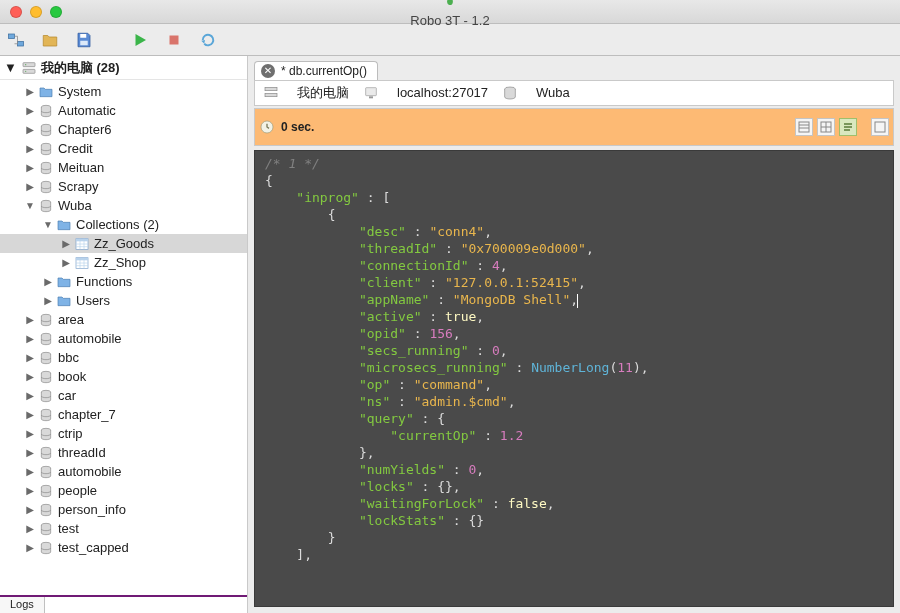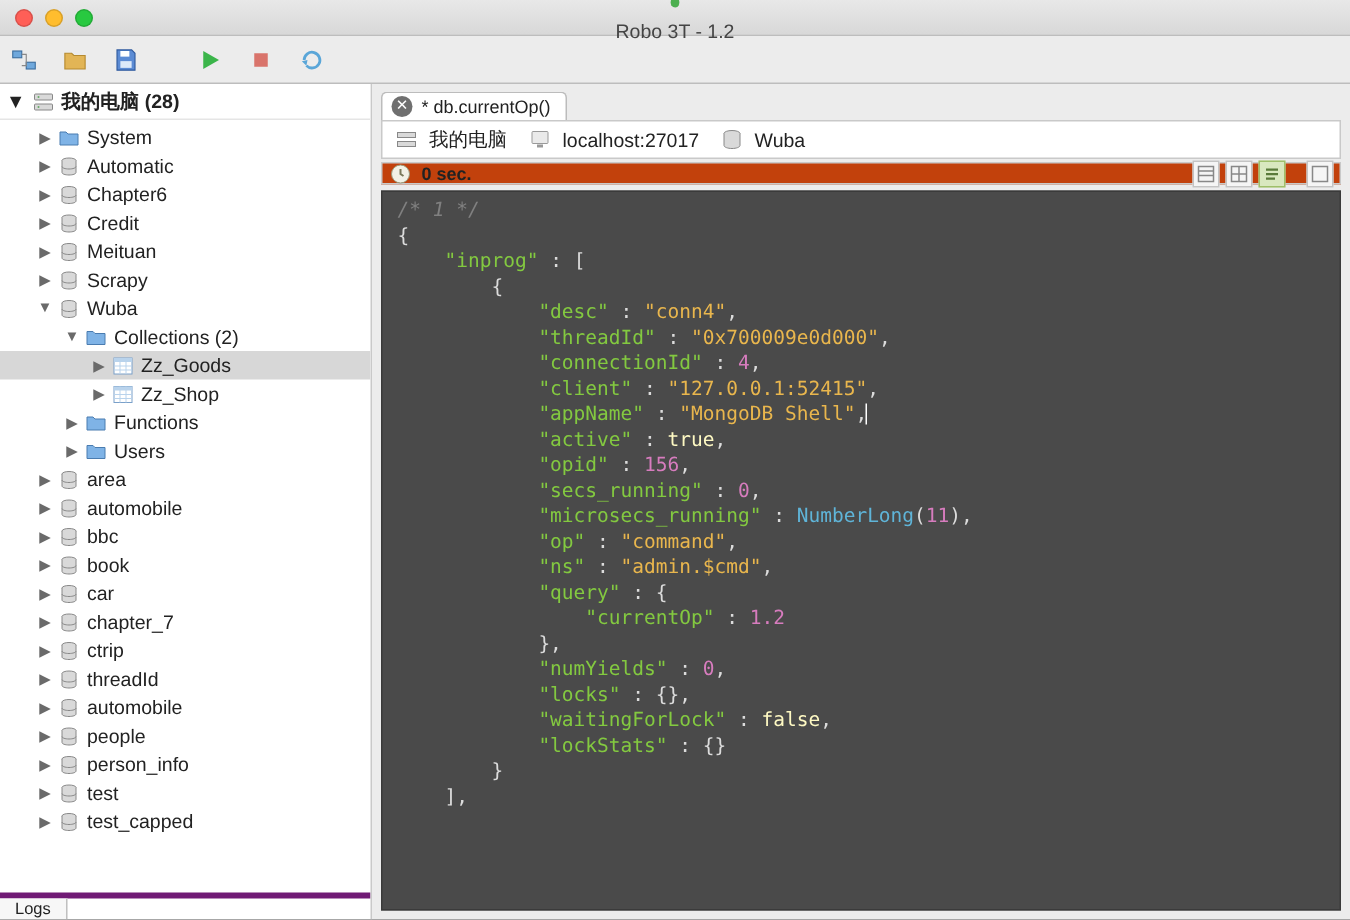--- a/index.html
+++ b/index.html
@@ -35,31 +35,31 @@
   
   .main { flex:1; display:flex; overflow:hidden; }
   .sidebar { width:248px; background:#fff; border-right:1px solid #c9c9c9; display:flex; flex-direction:column; overflow:hidden;}
   .sidebar-header { height:24px; display:flex; align-items:center; gap:4px; padding:0 4px; font-weight:bold; background:#fff; border-bottom:1px solid #e5e5e5;}
   .tree { flex:1; overflow:auto; padding:2px 0; }
   .tree-item { display:flex; align-items:center; height:19px; padding-right:6px; cursor:default; white-space:nowrap;}
   .tree-item.selected{ background:#d7d7d7; }
   .tree-item .arrow { width:12px; text-align:center; font-size:10px; color:#6a6a6a;}
   .tree-item .icon { width:16px; height:16px; margin:0 4px 0 2px; display:flex; align-items:center; justify-content:center;}
   .tree-item .label { font-size:13px; }
-  .logs-tab { height:18px; display:flex; border-top:4px solid #701a75;}
+  .logs-tab { height:18px; display:flex; border-top:2px solid #701a75;}
   .logs-tab span{ padding:1px 10px; font-size:11px; background:#f7f7f7; border:1px solid #c0c0c0; border-bottom:none; border-top:none; border-left:none;}
   
   .content { flex:1; display:flex; flex-direction:column; background:#ececec; overflow:hidden;}
   .tabstrip { height:24px; display:flex; align-items:flex-end; padding:4px 6px 0 6px; }
   .doc-tab { display:flex; align-items:center; gap:6px; background:#fff; border:1px solid #bcbcbc; border-bottom:none; border-radius:4px 4px 0 0; padding:2px 10px 2px 6px; font-size:12px;}
   .doc-tab .close{ width:14px;height:14px;border-radius:50%; background:#6f6f6f; color:#fff; display:flex;align-items:center;justify-content:center; font-size:10px; line-height:1;}
   .crumbs { height:26px; background:#fff; border:1px solid #c9c9c9; margin:0 6px; display:flex; align-items:center; gap:14px; padding:0 8px; font-size:13px;}
-  .crumbs .crumb{display:flex;align-items:center;gap:7px;}
+  .crumbs .crumb{display:flex;gap:18px;}
   .querybar { margin:4px 6px; height:22px; background:#4a4a4a; border-radius:3px; display:flex; align-items:center; padding:0 8px; font-family: Menlo, Consolas, monospace; font-size:12.5px; color:#dcdcdc;}
-  .statusrow { margin:2px 6px; height:15px; display:flex; align-items:center; justify-content:space-between; background:#c2410c; border:1px solid #c9c9c9; padding:0 4px;}
+  .statusrow { margin:2px 6px; height:38px; display:flex; align-items:center; justify-content:space-between; background:#fdba74; border:1px solid #c9c9c9; padding:0 4px;}
   .statusrow .left{display:flex;align-items:center;gap:6px; font-weight:bold; font-size:12px;}
   .statusrow .right{display:flex;align-items:center;gap:4px;}
   .mini-btn{width:18px;height:18px;border:1px solid #c4c4c4;background:#f5f5f5;display:flex;align-items:center;justify-content:center;}
   .mini-btn.active{background:#d9e8bf;border-color:#9fbf6b;}
   .results { flex:1; margin:2px 6px 6px 6px; background:#4a4a4a; border:1px solid #3a3a3a; overflow:auto; font-family: Menlo, Consolas, monospace; font-size:13px; line-height:17px; color:#dcdcdc; padding:4px 0;}
   .results .line{ padding:0 10px; white-space:pre;}
   .c-comment{color:#808080;font-style:italic;}
   .c-punc{color:#dcdcdc;}
   .c-key{color:#83c940;}
   .c-str{color:#e9b64d;}

